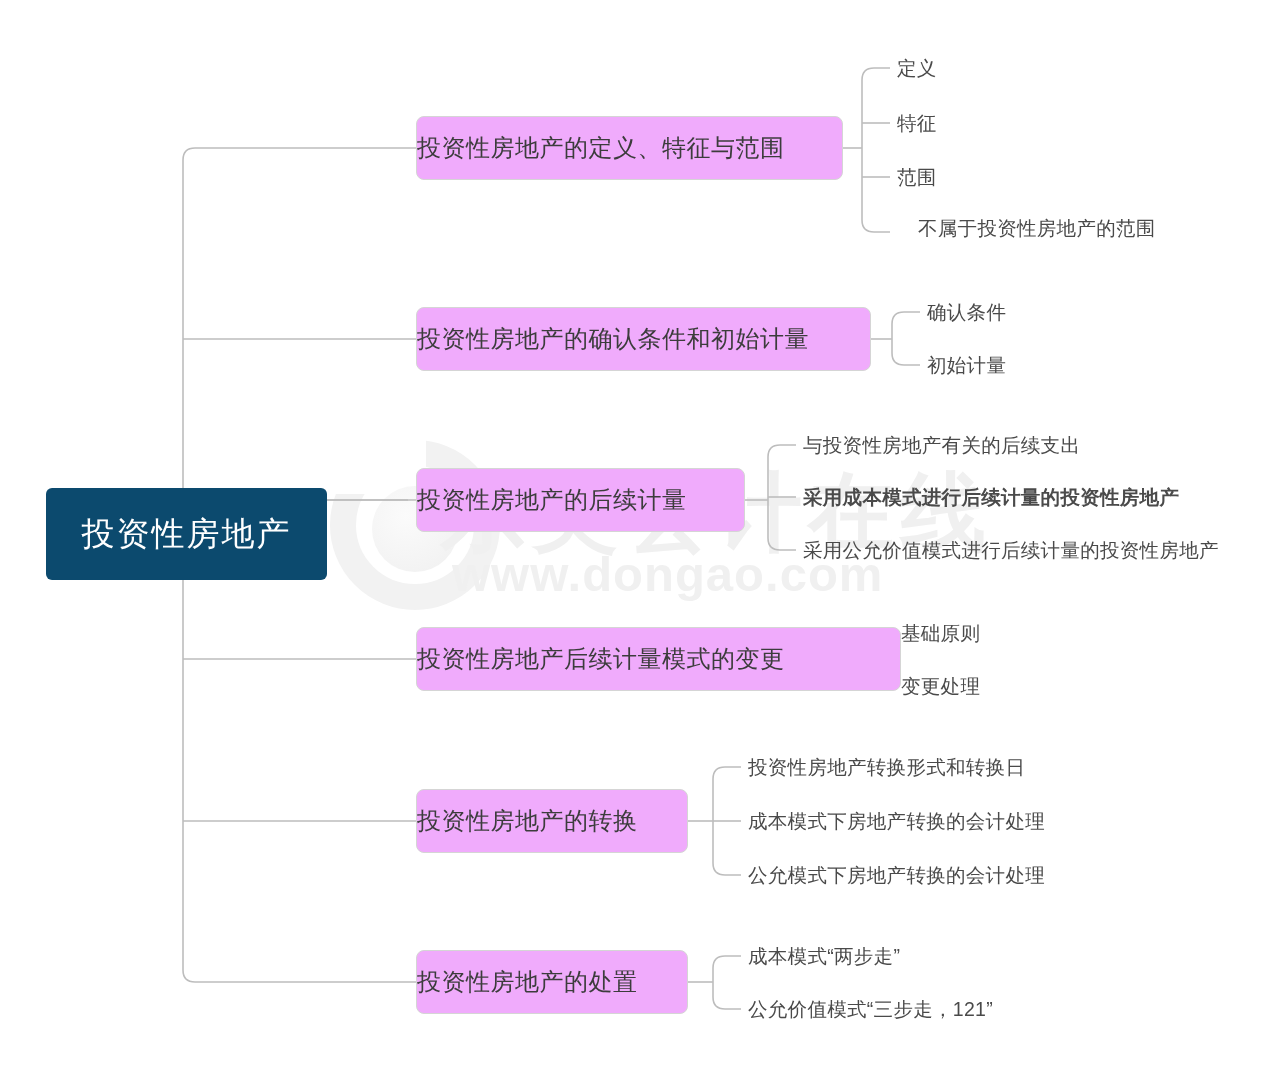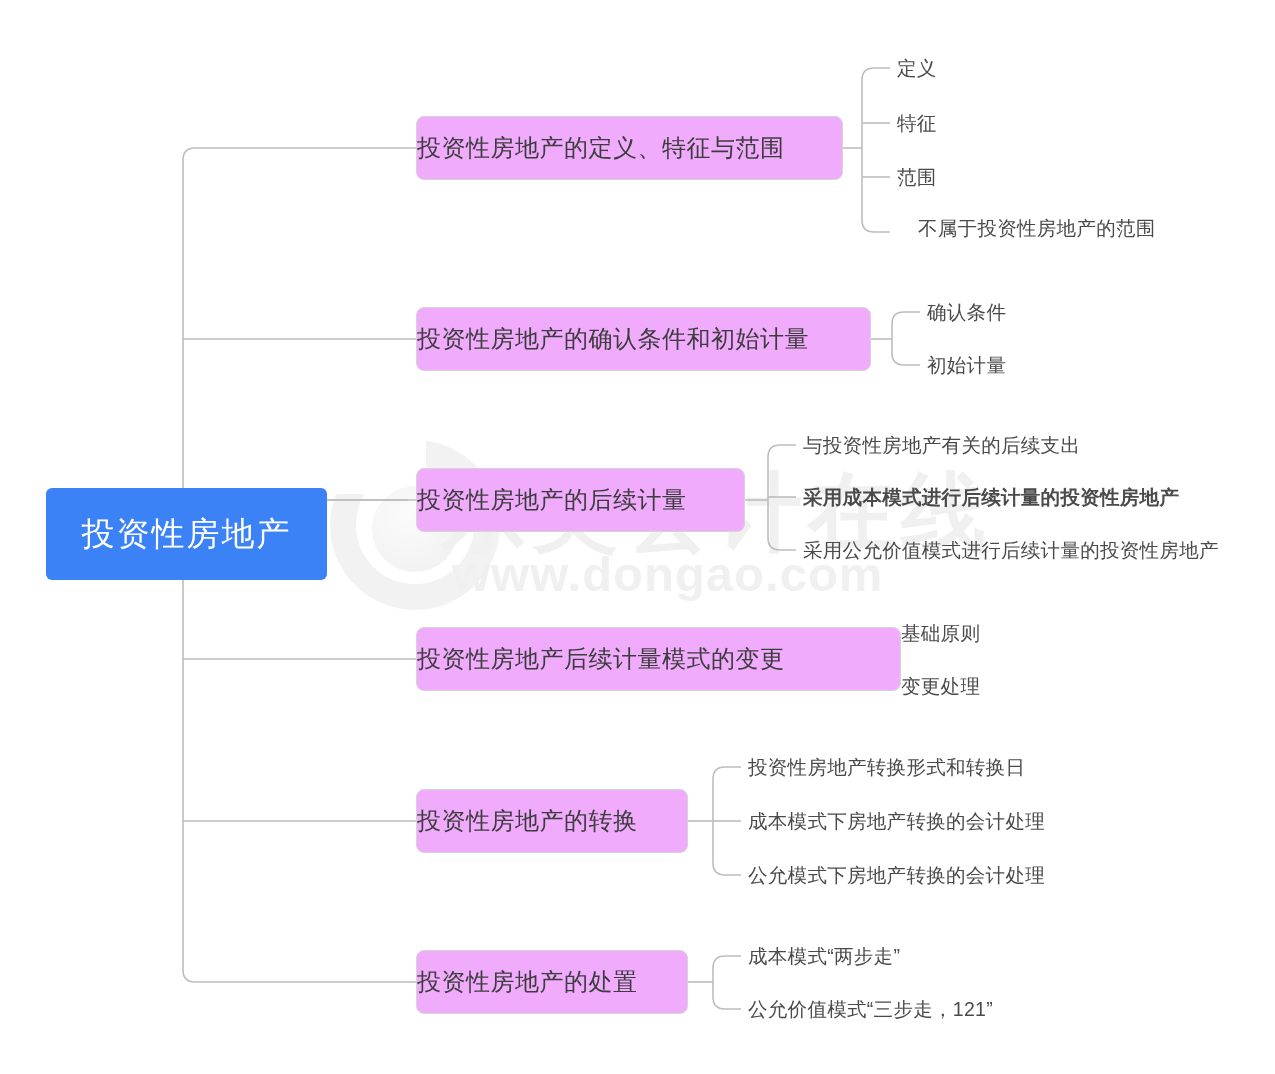--- a/index.html
+++ b/index.html
@@ -88,21 +88,21 @@
     stroke-width: 1.6;
   }
 
   
   .root-node {
     position: absolute;
     left: 46px;
     top: 488px;
     width: 281px;
     height: 92px;
-    background: #3b82f6;
+    background: #0c4a6e;
     border-radius: 6px;
     display: flex;
     align-items: center;
     justify-content: center;
     z-index: 3;
   }
   .root-label {
     color: #ffffff;
     font-size: 33px;
     letter-spacing: 2px;

